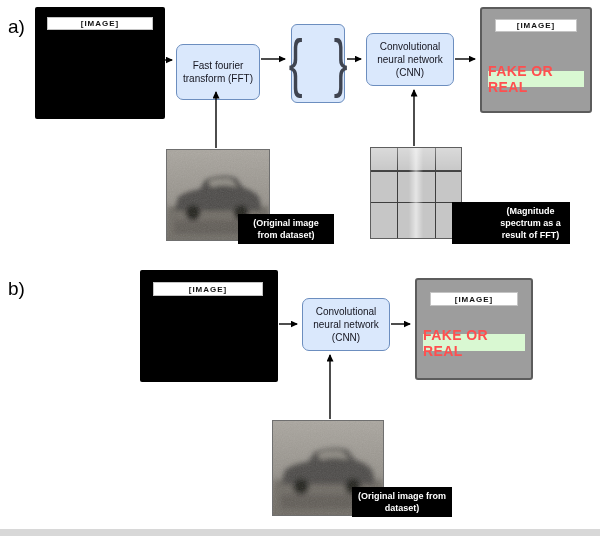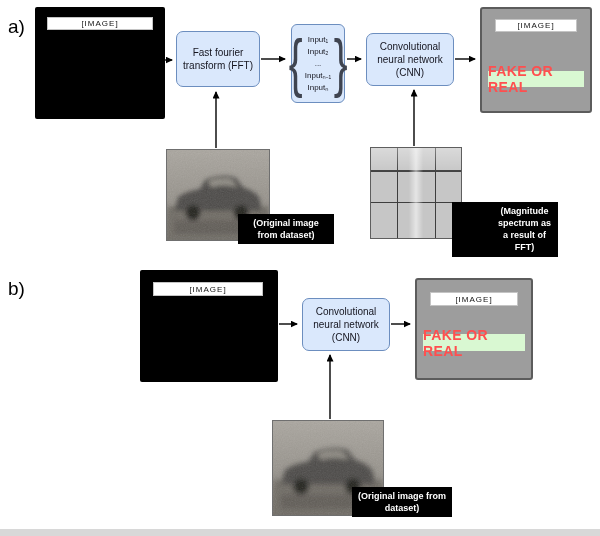--- a/index.html
+++ b/index.html
@@ -12,31 +12,31 @@
   #label-a { left:8px; top:16px; }
   #label-b { left:8px; top:278px; }
 
   .black-box { position:absolute; background:#000; border-radius:2px; }
   #black-a { left:35px; top:7px; width:130px; height:112px; }
   #black-b { left:140px; top:270px; width:138px; height:112px; }
 
   .image-strip {
     position:absolute; background:#fff; border:1px solid #c4c4c4;
     display:flex; align-items:center; justify-content:center;
-    font-size:8px; letter-spacing:1px; color:#111; font-weight:normal;
+    font-size:8px; letter-spacing:1px; color:#111; font-weight:bold;
   }
   #black-a .image-strip { left:12px; right:12px; top:10px; height:13px; }
   #black-b .image-strip { left:13px; right:15px; top:12px; height:14px; }
 
   .flow-box {
     position:absolute; background:#dae8fc; border:1.5px solid #6c8ebf; border-radius:7px;
     display:flex; align-items:center; justify-content:center; text-align:center;
     font-size:10px; line-height:1.3; color:#15151f; padding:3px;
   }
-  #fft-box { left:176px; top:31px; width:84px; height:56px; }
+  #fft-box { left:176px; top:44px; width:84px; height:56px; }
   #cnn-a   { left:366px; top:33px; width:88px; height:53px; }
   #cnn-b   { left:302px; top:298px; width:88px; height:53px; }
 
   .inputs-box {
     position:absolute; left:291px; top:24px; width:54px; height:79px;
     background:#dae8fc; border:1.5px solid #6c8ebf; border-radius:6px;
     display:flex; align-items:center; justify-content:center;
   }
   .inputs-list { display:flex; flex-direction:column; align-items:center; font-size:8px; line-height:1.5; color:#15151f; }
   .brace {
@@ -76,21 +76,21 @@
       linear-gradient(to right, transparent 71%, #3e3e3e 71%, #3e3e3e 72.5%, transparent 72.5%),
       linear-gradient(to bottom, transparent 25%, #3e3e3e 25%, #3e3e3e 26.5%, transparent 26.5%),
       linear-gradient(to bottom, transparent 60%, #3e3e3e 60%, #3e3e3e 61.5%, transparent 61.5%);
   }
 
   .caption {
     position:absolute; background:#000; color:#fff; font-weight:bold; font-size:9px;
     text-align:center; line-height:1.35; padding:3px 5px;
   }
   #caption-a-orig   { left:238px; top:214px; width:96px; }
-  #caption-spectrum { left:452px; top:202px; width:106px;padding-left:44px; }
+  #caption-spectrum { left:452px; top:202px; width:118px;padding-left:44px; }
   #caption-b-orig   { left:352px; top:487px; width:100px; }
 
   .arrows { position:absolute; left:0; top:0; width:600px; height:536px; pointer-events:none; }
   .arrows line { stroke:#000; stroke-width:1.4; }
 
   .bottom-strip { position:absolute; left:0; right:0; bottom:0; height:7px; background:#d8d8d8; }
 </style>
 </head>
 <body>
 
@@ -133,27 +133,20 @@
       <span>[IMAGE]</span>
     </div>
   </div>
 
   <div class="flow-box" id="fft-box">
     <span>Fast fourier transform (FFT)</span>
   </div>
 
   <div class="inputs-box" id="inputs-box">
     <span class="brace left">{</span>
-    <div class="inputs-list">
-      <span>Input₁</span>
-      <span>Input₂</span>
-      <span>...</span>
-      <span>Inputₙ₋₁</span>
-      <span>Inputₙ</span>
-    </div>
     <span class="brace right">}</span>
   </div>
 
   <div class="flow-box" id="cnn-a">
     <span>Convolutional neural network (CNN)</span>
   </div>
 
   <div class="result-box" id="result-a">
     <div class="image-strip">
       <span>[IMAGE]</span>

